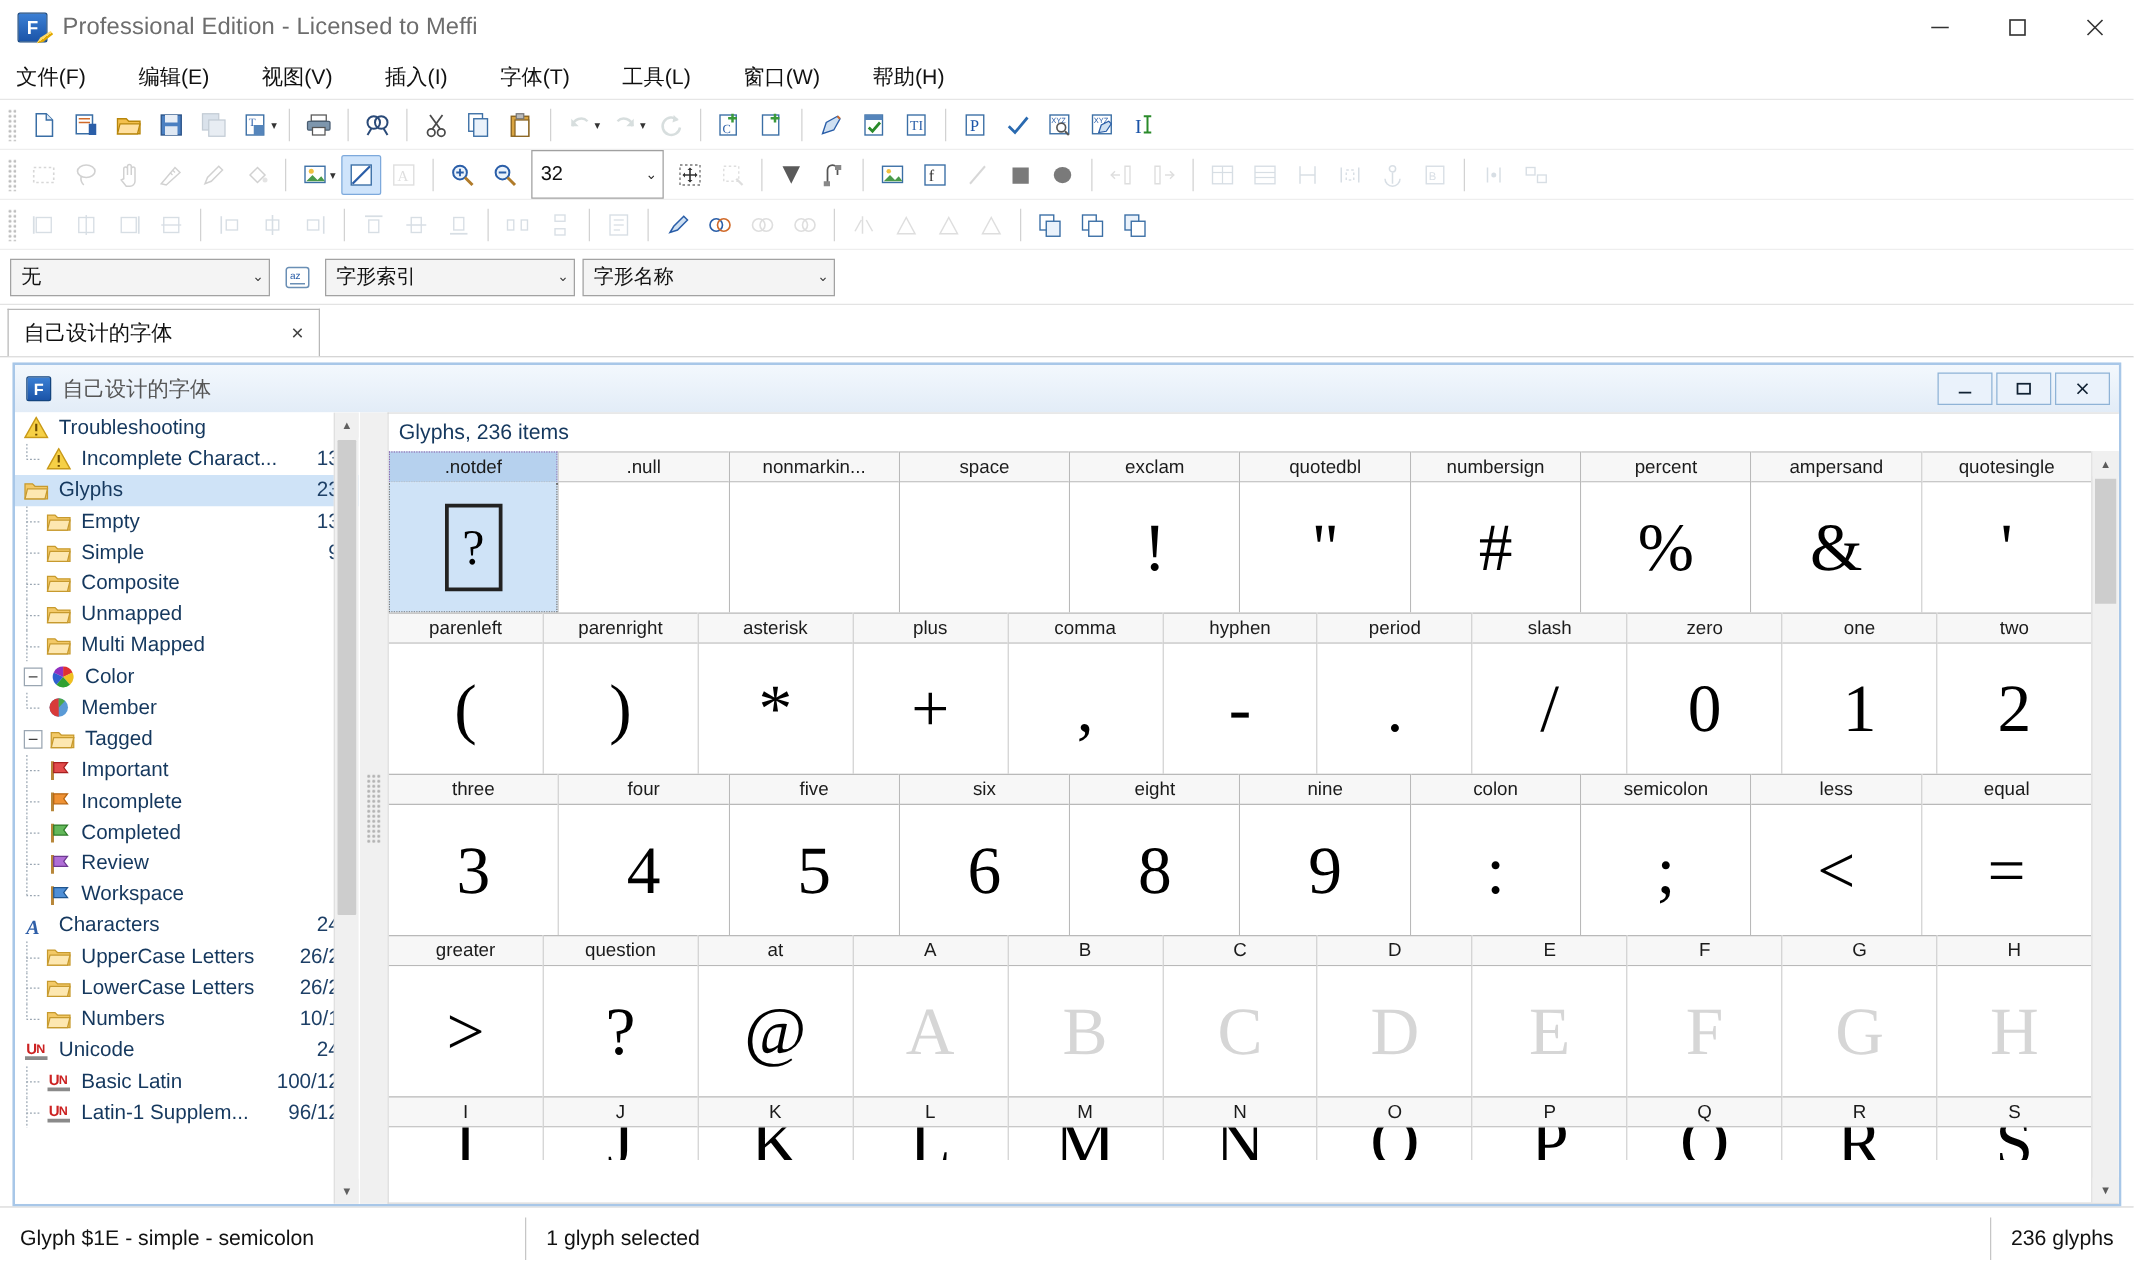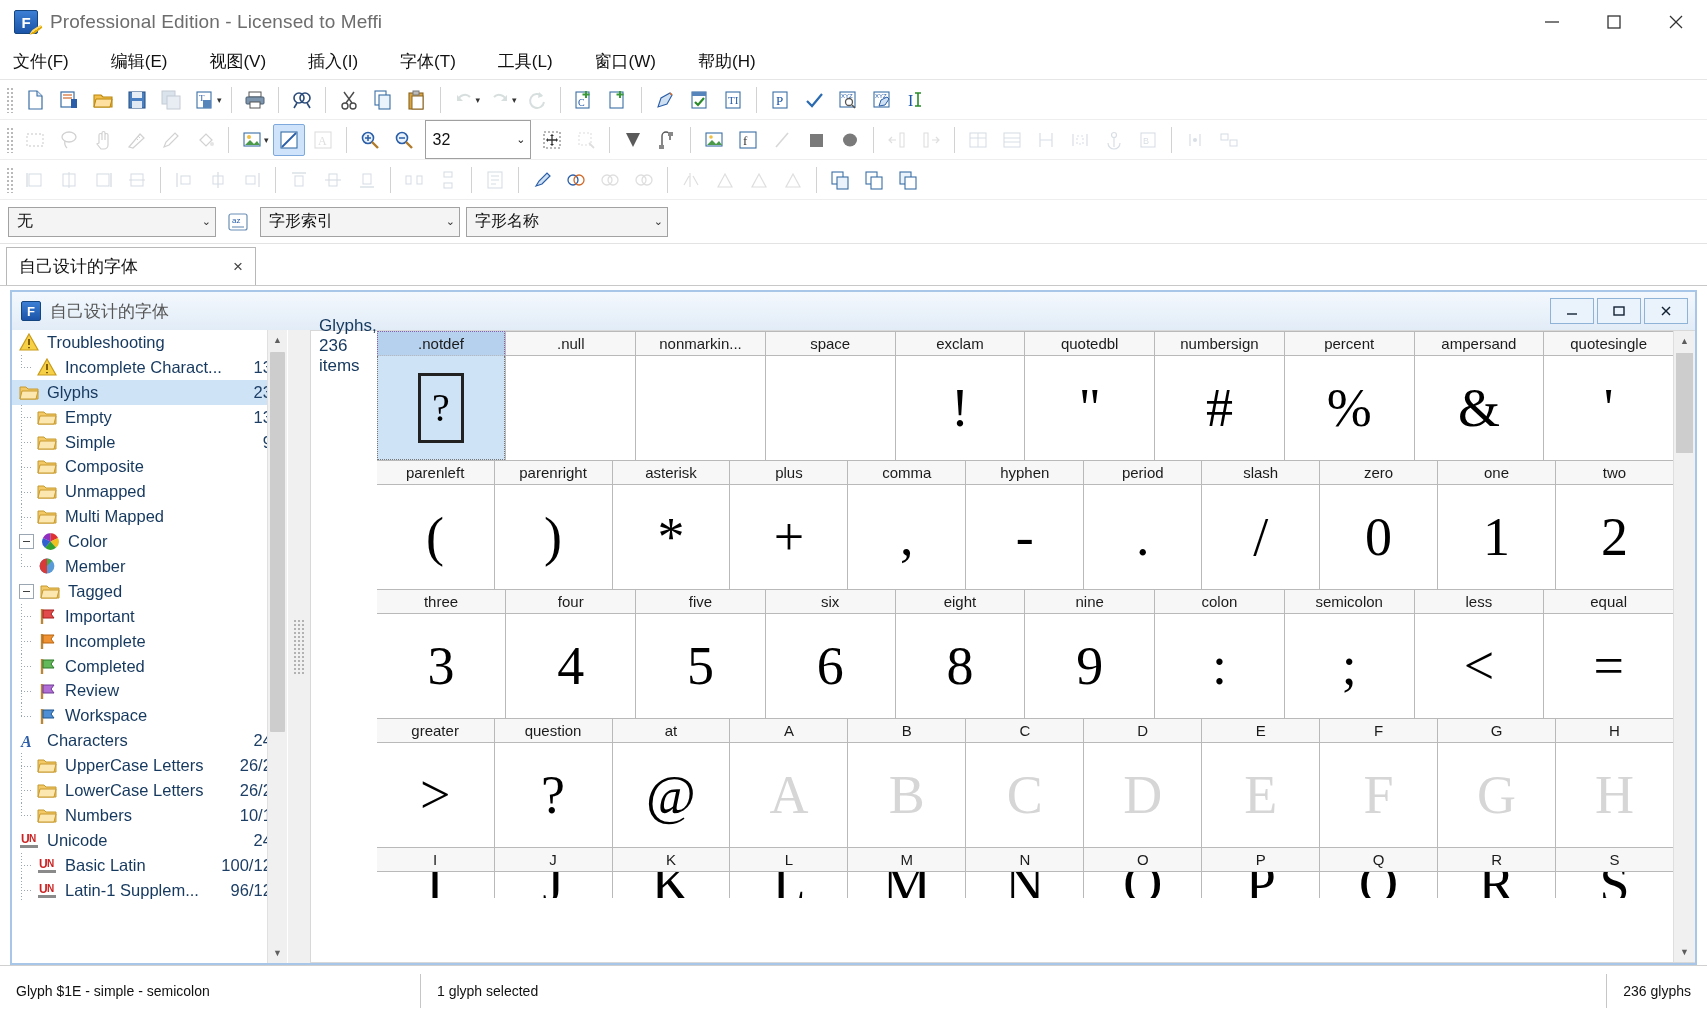--- a/index.html
+++ b/index.html
@@ -183,21 +183,21 @@
     display: flex; align-items: center; justify-content: center;
   }
   .splitter-dots {
     width: 12px; height: 56px;
     background-image: radial-gradient(circle, #b2b2b2 1px, transparent 1.3px);
     background-size: 4px 4px;
   }
 
   
   .glyph-panel {
-    flex: 1 1 auto; min-width: 0; display: flex; 
+    flex: 1 1 auto; min-width: 0; display: flex; flex-direction: column;
     background: #ffffff; border: 1px solid #d8d8d8; border-right: none; position: relative;
   }
   .glyph-caption {
     height: 30px; flex: 0 0 30px; display: flex; align-items: center;
     padding-left: 8px; font-size: 17px; color: #15385e; background: #ffffff;
   }
   .grid-wrap { flex: 1 1 auto; display: flex; min-height: 0; }
   .grid-scrollcol {
     width: 22px; flex: 0 0 22px; background: #f0f0f0; position: relative;
     border-left: 1px solid #dedede;
@@ -238,21 +238,21 @@
     width: 46px; height: 70px; border: 3px solid #222; display: flex;
     align-items: center; justify-content: center;
     font-family: "Liberation Serif", serif; font-size: 40px; color: #000;
   }
   .grid-row.partial .gbody { height: 26px; align-items: flex-start; }
   .grid-row.partial .gl { font-size: 54px; line-height: .48; }
 
   
   .statusbar {
     height: 50px; flex: 0 0 50px; display: flex; align-items: center;
-    background: #ffffff; border-top: 1px solid #d0d0d0; font-size: 14px; color: #111;
+    background: #ffffff; border-top: 1px solid #d0d0d0; font-size: 17px; color: #111;
   }
   .sb-cell { padding: 0 16px; display: flex; align-items: center; height: 100%; }
   .sb-sep { width: 1px; height: 34px; background: #c6c6c6; }
   .sb-right { margin-left: auto; }
 </style>
 </head>
 <body>
 
 <div class="app">
 

